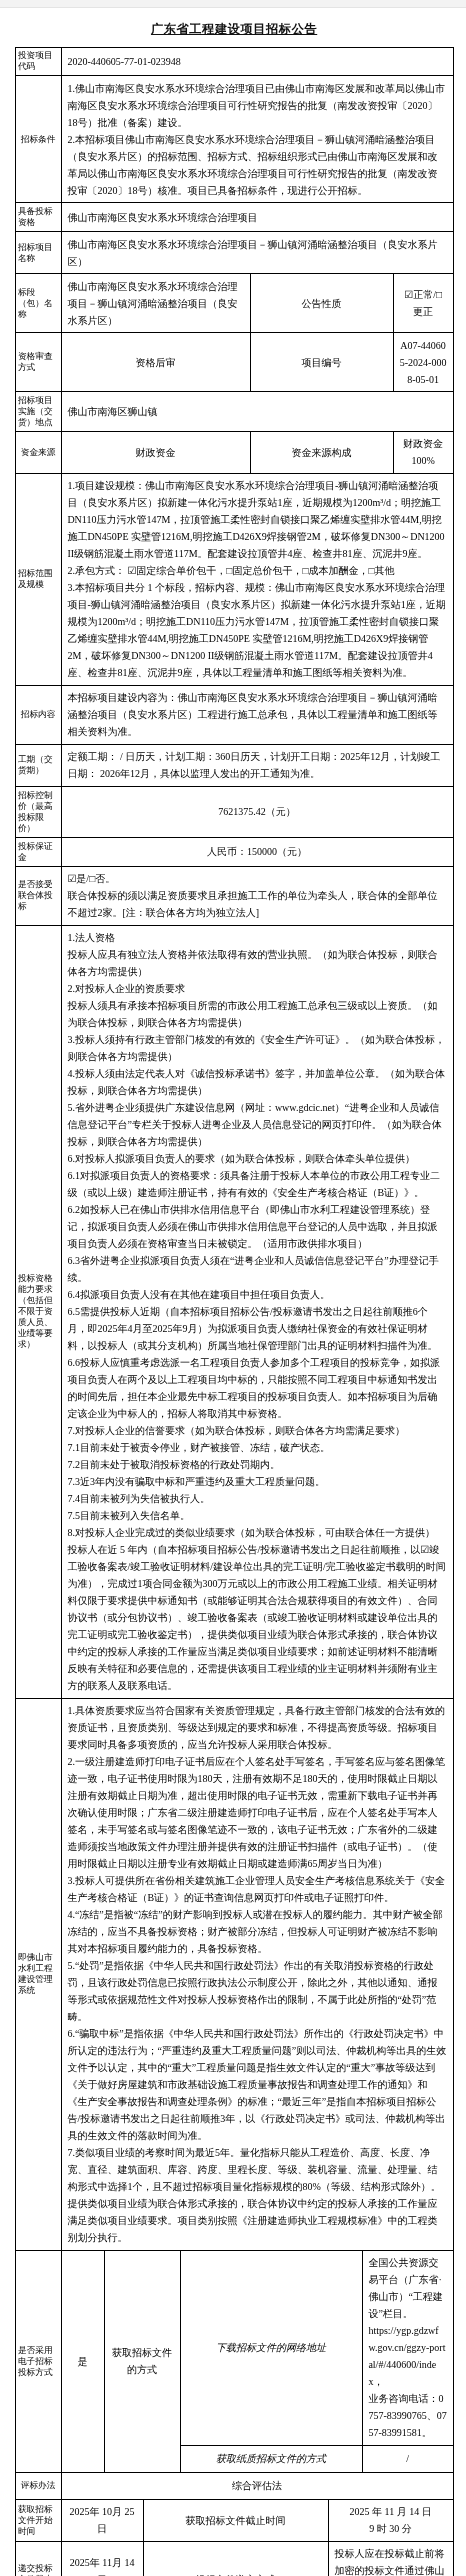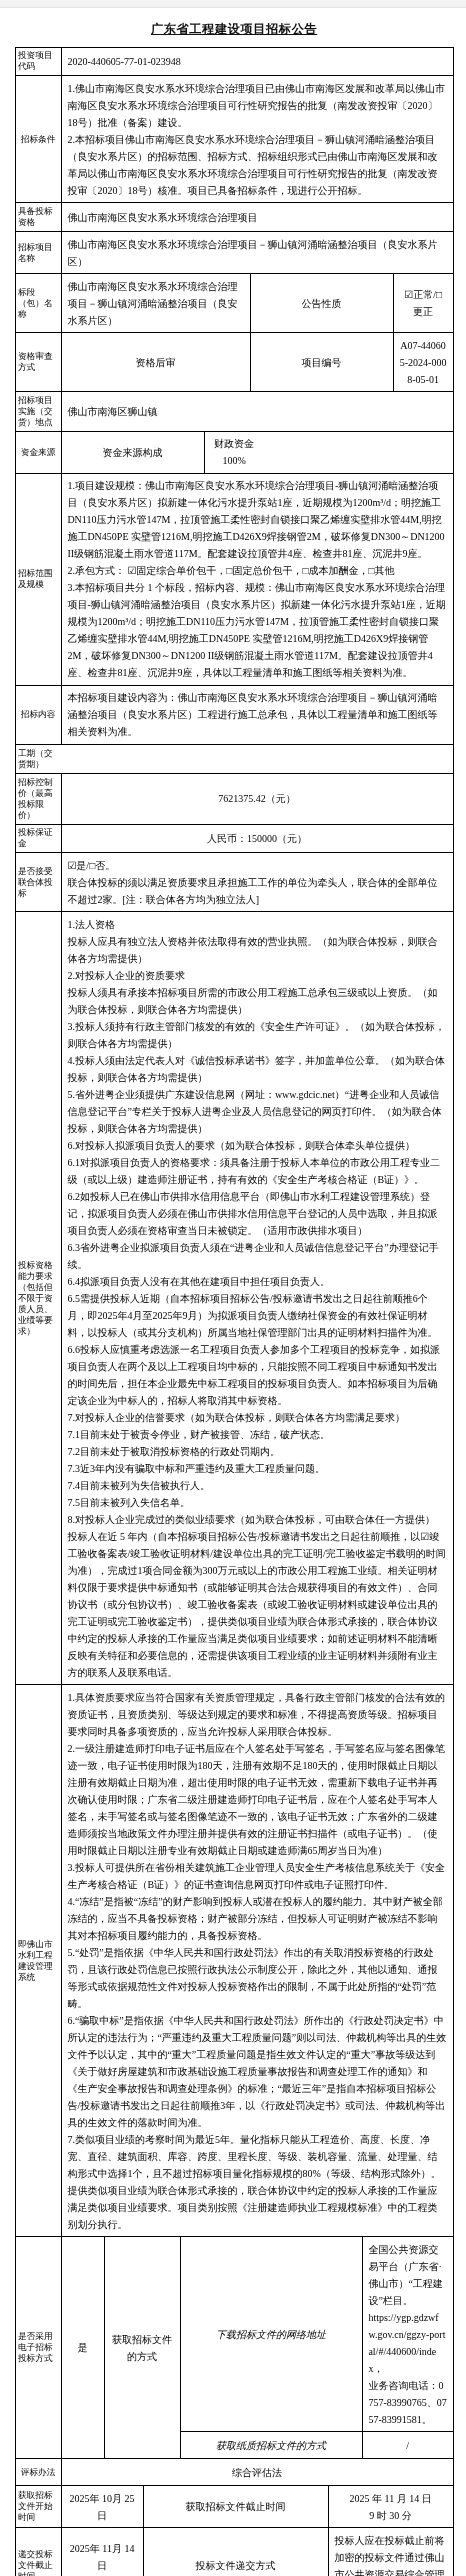--- a/index.html
+++ b/index.html
@@ -95,38 +95,40 @@
         <div class="cell c4 break">A07-440605-2024-0008-05-01</div>
       </div>
 
       <div class="row">
         <div class="cell c-label">招标项目实施（交货）地点</div>
         <div class="cell grow">佛山市南海区狮山镇</div>
       </div>
 
       <div class="row">
         <div class="cell c-label">资金来源</div>
+        <div class="cell grow center">财政资金</div>
         <div class="cell c3head">资金来源构成</div>
         <div class="cell c4">财政资金100%</div>
       </div>
 
       <div class="row">
         <div class="cell c-label">招标范围及规模</div>
         <div class="cell grow">1.项目建设规模：佛山市南海区良安水系水环境综合治理项目-狮山镇河涌暗涵整治项目（良安水系片区）拟新建一体化污水提升泵站1座，近期规模为1200m³/d；明挖施工DN110压力污水管147M，拉顶管施工柔性密封自锁接口聚乙烯缠实壁排水管44M,明挖施工DN450PE 实壁管1216M,明挖施工D426X9焊接钢管2M，破坏修复DN300～DN1200 II级钢筋混凝土雨水管道117M。配套建设拉顶管井4座、检查井81座、沉泥井9座。
 2.承包方式： ☑固定综合单价包干，□固定总价包干，□成本加酬金，□其他
 3.本招标项目共分 1 个标段，招标内容、规模：佛山市南海区良安水系水环境综合治理项目-狮山镇河涌暗涵整治项目（良安水系片区）拟新建一体化污水提升泵站1座，近期规模为1200m³/d；明挖施工DN110压力污水管147M，拉顶管施工柔性密封自锁接口聚乙烯缠实壁排水管44M,明挖施工DN450PE 实壁管1216M,明挖施工D426X9焊接钢管2M，破坏修复DN300～DN1200 II级钢筋混凝土雨水管道117M。配套建设拉顶管井4座、检查井81座、沉泥井9座，具体以工程量清单和施工图纸等相关资料为准。</div>
       </div>
 
       <div class="row">
         <div class="cell c-label">招标内容</div>
         <div class="cell grow">本招标项目建设内容为：佛山市南海区良安水系水环境综合治理项目－狮山镇河涌暗涵整治项目（良安水系片区）工程进行施工总承包，具体以工程量清单和施工图纸等相关资料为准。</div>
       </div>
 
       <div class="row">
         <div class="cell c-label">工期（交货期）</div>
+        <div class="cell grow">定额工期： / 日历天，计划工期：360日历天，计划开工日期：2025年12月，计划竣工日期： 2026年12月，具体以监理人发出的开工通知为准。</div>
       </div>
 
       <div class="row">
         <div class="cell c-label">招标控制价（最高投标限价）</div>
         <div class="cell grow center">7621375.42（元）</div>
       </div>
 
       <div class="row">
         <div class="cell c-label">投标保证金</div>
         <div class="cell grow center">人民币：150000（元）</div>

